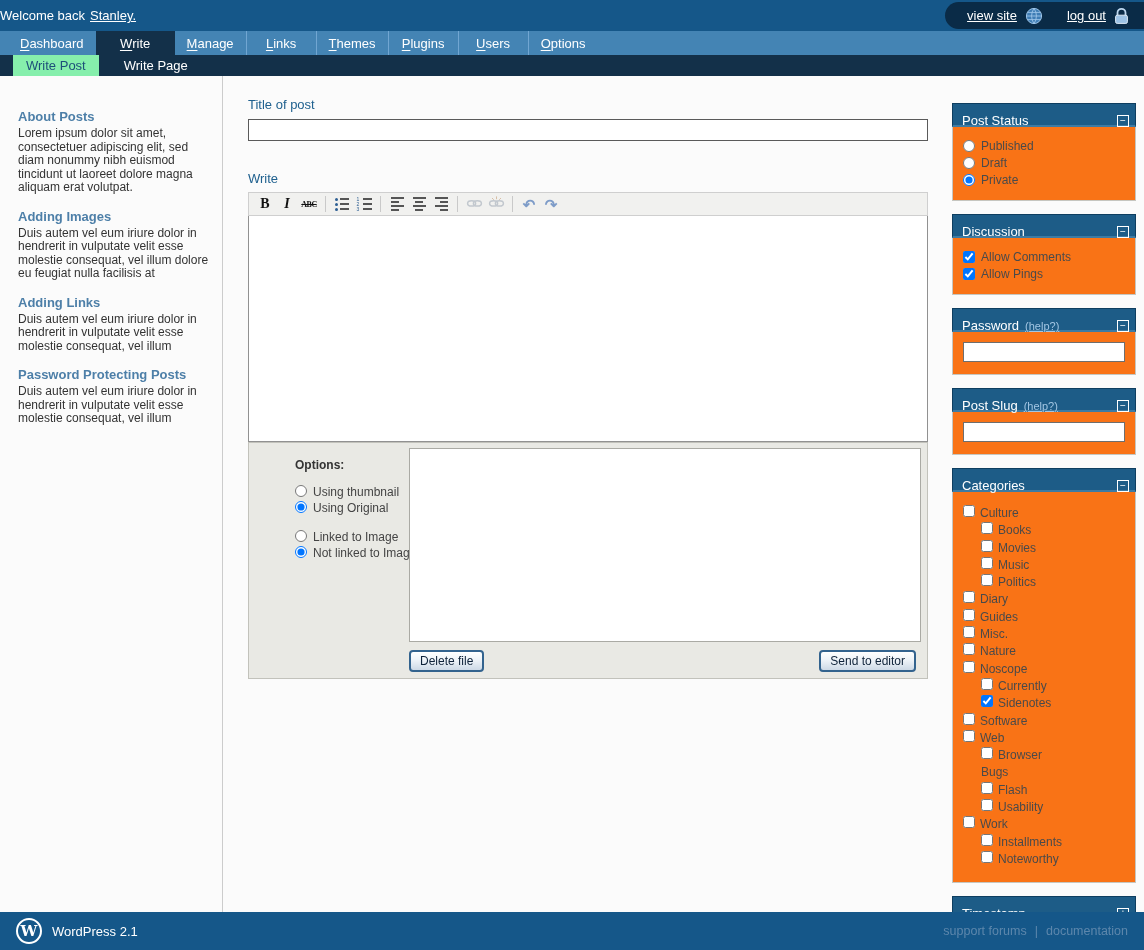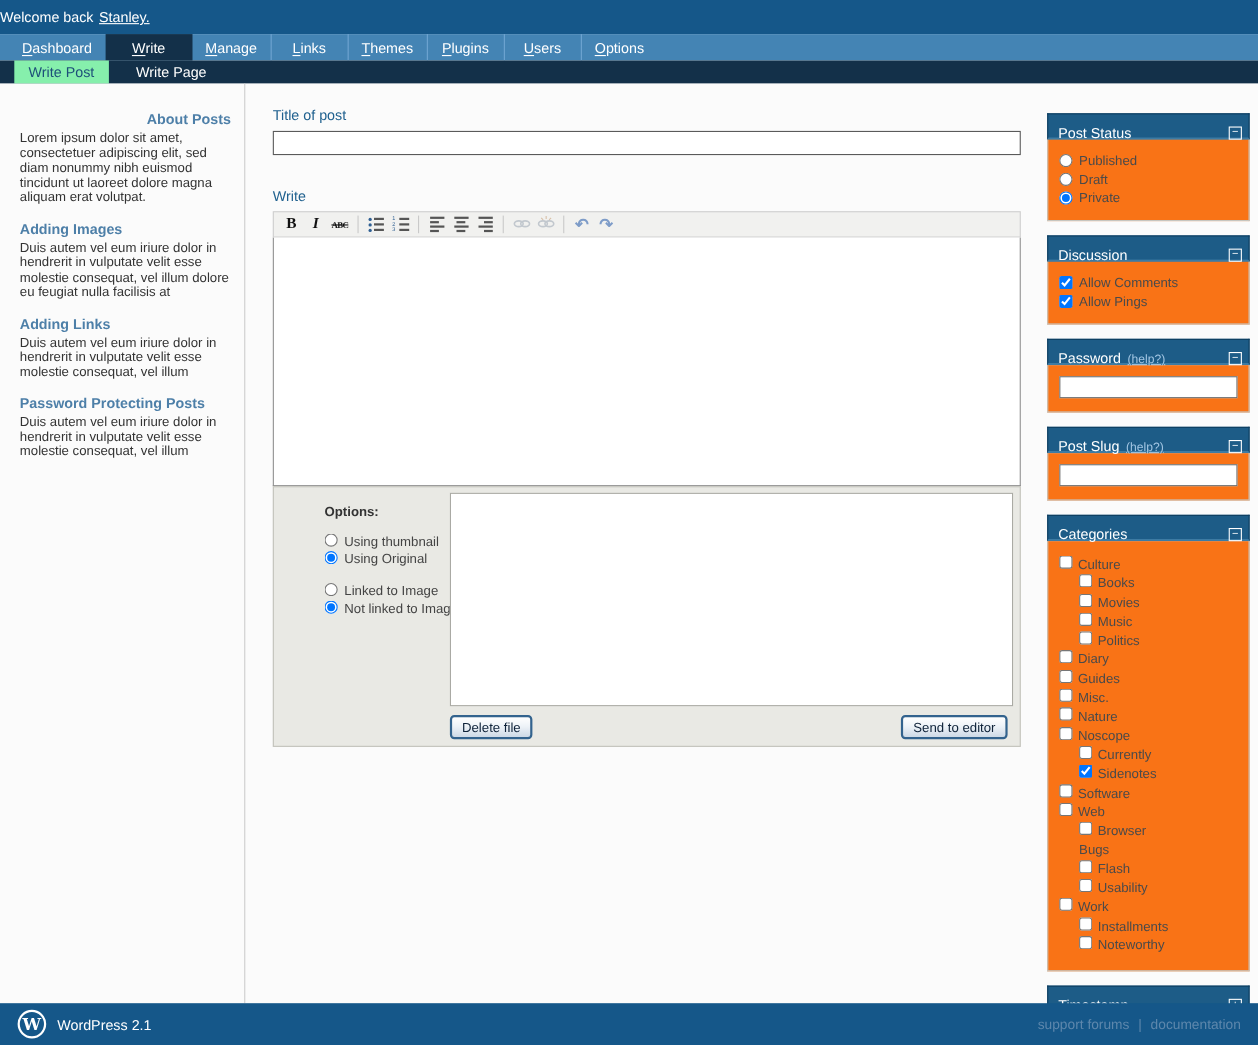--- a/index.html
+++ b/index.html
@@ -37,21 +37,21 @@
     color:#fff; font-size:13px; cursor:pointer; margin-right:12px; }
   .subnav-tab.active { background:#86efac; color:#1d4f79; }
 
   
   .content { position:absolute; left:0; top:76px; width:100%; height:836px; background:#fbfbfb; }
   .divider { position:absolute; left:222px; top:0; width:1px; height:100%; background:#ccc; }
 
   
   .help-sidebar { position:absolute; left:18px; top:21px; width:192px; }
   .help-title { font-size:13px; font-weight:bold; color:var(--c-help-heading,#4d7fa8); margin:14px 0 3px; }
-  .help-section:first-child .help-title { margin-top:4px;text-align:right; }
+  .help-section:first-child .help-title { margin-top:12px; }
   .help-body { font-size:12px; line-height:13.5px; color:#333; }
 
   
   .main-col { position:absolute; left:248px; top:21px; width:680px; }
   .field-label { font-size:13px; color:var(--c-link-blue,#20618f); }
   .title-input { margin-top:7px; width:100%; height:22px; border:1px solid #5a5a5a;
     background:#fff; padding:0 4px; font-size:13px; font-family:inherit; }
   .write-label { margin-top:30px; }
   .toolbar { margin-top:6px; height:24px; background:#f1f1ef; border:1px solid #cfcfcf;
     display:flex; align-items:center; padding:0 5px; }
@@ -133,20 +133,37 @@
   .footer-links a { color:inherit; }
 </style>
 </head>
 <body>
 
 <div id="screen">
 
   <div class="topbar">
     <span>Welcome back</span>
     <a class="username">Stanley.</a>
+    <div class="user-pill">
+      <a class="pill-link">view site</a>
+      <span class="pill-icon">
+        <svg width="18" height="18" viewBox="0 0 18 18">
+            <circle cx="9" cy="9" r="7.6" fill="#3f7db5" stroke="#9cc4e8"></circle>
+            <path d="M1.4 9h15.2 M9 1.4a13 13 0 0 1 0 15.2 M9 1.4a13 13 0 0 0 0 15.2 M2.6 5.4h12.8 M2.6 12.6h12.8" stroke="#9cc4e8" fill="none" stroke-width=".9"></path>
+          </svg>
+      </span>
+      <span class="pill-gap"></span>
+      <a class="pill-link">log out</a>
+      <span class="pill-icon lock">
+        <svg width="17" height="18" viewBox="0 0 17 18">
+            <path d="M4.5 9V5.8a4 4 0 0 1 8 0V9" fill="none" stroke="#bcd6ee" stroke-width="1.8"></path>
+            <rect x="2.6" y="8.2" width="11.8" height="8.2" rx="1.6" fill="#9cc2e5" stroke="#dce9f5"></rect>
+          </svg>
+      </span>
+    </div>
   </div>
 
   <div class="main-nav" id="main-nav">
       <div class="nav-tab"><u>D</u>ashboard</div>
       <div class="nav-tab active"><u>W</u>rite</div>
       <div class="nav-tab"><u>M</u>anage</div>
       <div class="nav-tab"><u>L</u>inks</div>
       <div class="nav-tab"><u>T</u>hemes</div>
       <div class="nav-tab"><u>P</u>lugins</div>
       <div class="nav-tab"><u>U</u>sers</div>

